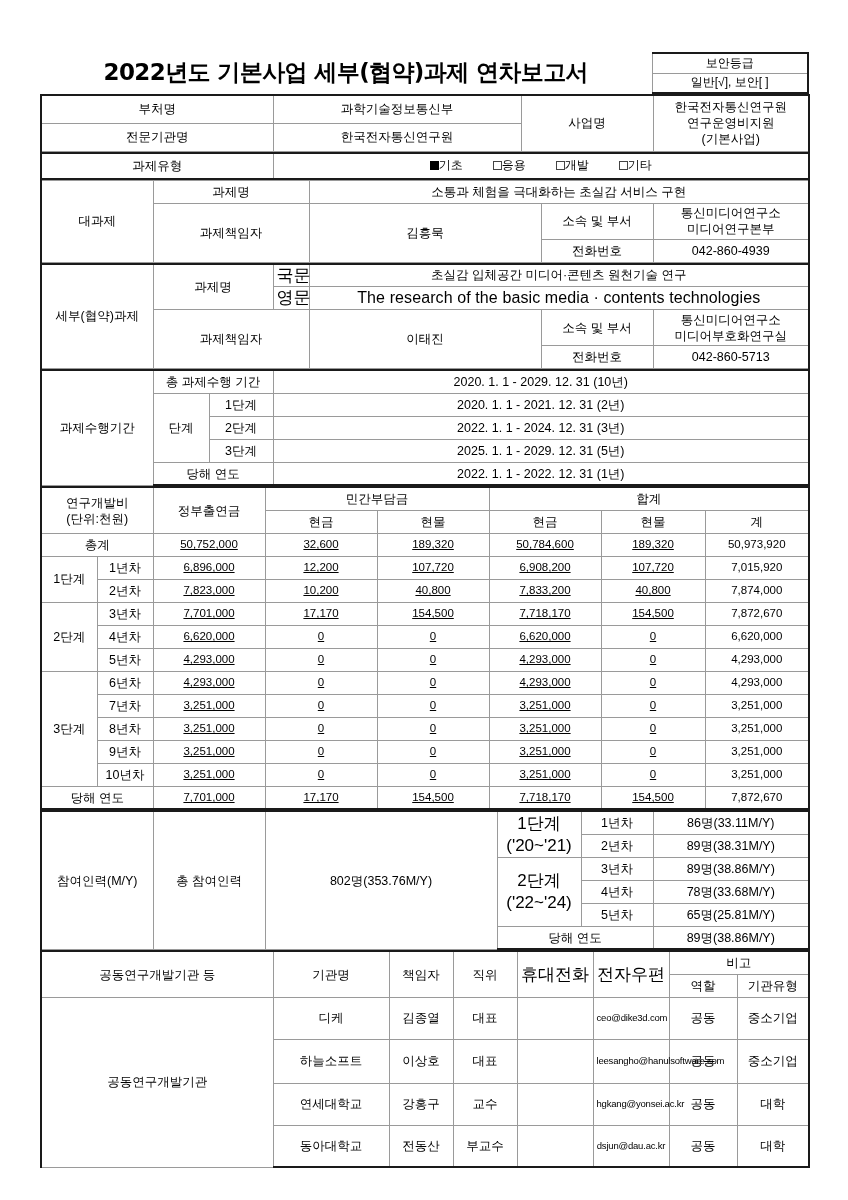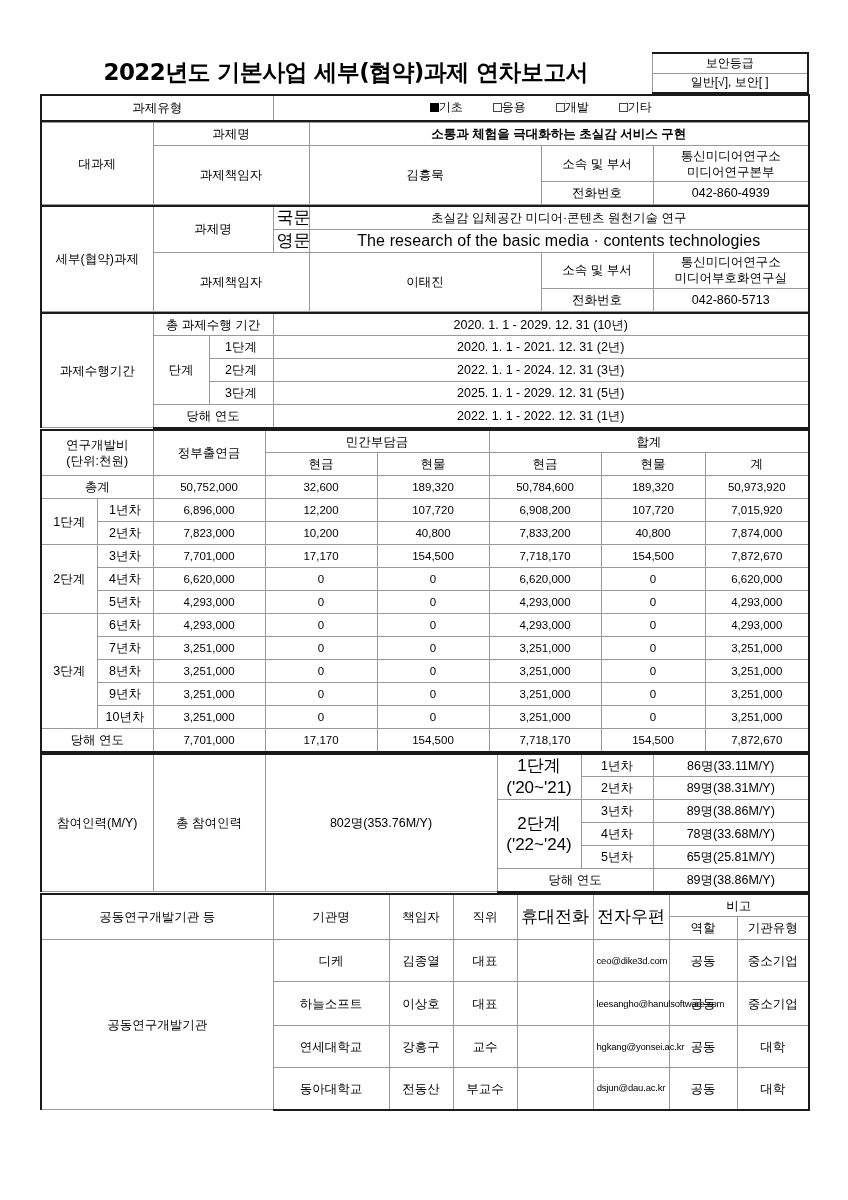--- a/index.html
+++ b/index.html
@@ -44,21 +44,21 @@
   td.lbl {
     background: #e3e3e3;
   }
 
   
   .tb-thick-top { border-top: 2.4px solid #1a1a1a !important; }
   .tb-thick-bot { border-bottom: 2.4px solid #1a1a1a !important; }
   .tb-thick-left { border-left: 2.4px solid #1a1a1a !important; }
   .tb-thick-right { border-right: 2.4px solid #1a1a1a !important; }
 
-  td.num { text-align: right; padding-right: 6px; }
+  td.num { text-align: right; padding-right: 6px; text-decoration: underline; }
   td.numc { text-align: right; padding-right: 9px; }
 
   .title-cell {
     border: none !important;
     background: transparent !important;
     height: 40px;
   }
   .doc-title {
     font-size: 23px;
     font-weight: bold;
@@ -111,20 +111,44 @@
         <span class="doc-title">2022년도 기본사업 세부(협약)과제 연차보고서</span>
       </td>
       <td class="tb-thick-top tb-thick-right t12" style="height:20px;">보안등급</td>
     </tr>
     <tr>
       <td class="tb-thick-right tb-thick-bot t12" style="height:20px;margin-top:16px;">일반[√], 보안[    ]</td>
     </tr>
   </tbody>
     </table>
 
+  <table class="doc">
+    <colgroup>
+      <col style="width:232px">
+        <col style="width:248px">
+        <col style="width:132px">
+        <col style="width:156px">
+    </colgroup>
+    <tbody>
+        <tr>
+      <td class="lbl tb-thick-top tb-thick-left sec-title" style="height:28px;">부처명</td>
+      <td class="tb-thick-top sec-title">과학기술정보통신부</td>
+      <td class="lbl tb-thick-top sec-title" rowspan="2">사업명</td>
+      <td class="tb-thick-top tb-thick-right sec-title" rowspan="2">
+        <div>한국전자통신연구원</div>
+        <div>연구운영비지원</div>
+        <div>(기본사업)</div>
+      </td>
+    </tr>
+    <tr>
+      <td class="lbl tb-thick-left sec-title" style="height:28px;">전문기관명</td>
+      <td class="sec-title">한국전자통신연구원</td>
+    </tr>
+  </tbody>
+    </table>
 
   <table class="doc">
     <colgroup>
         <col style="width:232px">
         <col style="width:536px">
       </colgroup>
     <tbody>
         <tr>
       <td class="lbl tb-thick-top tb-thick-left tb-thick-bot sec-title" style="height:26px;">과제유형</td>
       <td class="tb-thick-top tb-thick-right tb-thick-bot">
@@ -157,21 +181,21 @@
         <col style="width:120px">
         <col style="width:36px">
       <col style="width:232px">
         <col style="width:112px">
         <col style="width:156px">
     </colgroup>
     <tbody>
         <tr>
       <td class="lbl tb-thick-left sec-title" rowspan="3">대과제</td>
       <td class="lbl sec-title" colspan="2">과제명</td>
-      <td class="sec-title" colspan="3" style="border-right-width:2.4px;border-right-color:#1a1a1a;font-weight:bold;">소통과 체험을 극대화하는 초실감 서비스 구현</td>
+      <td class="sec-title" colspan="3" style="border-right-width:2.4px;border-right-color:#1a1a1a;">소통과 체험을 극대화하는 초실감 서비스 구현</td>
     </tr>
     <tr>
       <td class="lbl sec-title" colspan="2" rowspan="2">과제책임자</td>
       <td class="sec-title" rowspan="2">김흥묵</td>
       <td class="lbl sec-title" style="height:36px;">소속 및 부서</td>
       <td class="tb-thick-right sec-title">
         <div>통신미디어연구소</div>
         <div>미디어연구본부</div>
       </td>
     </tr>

